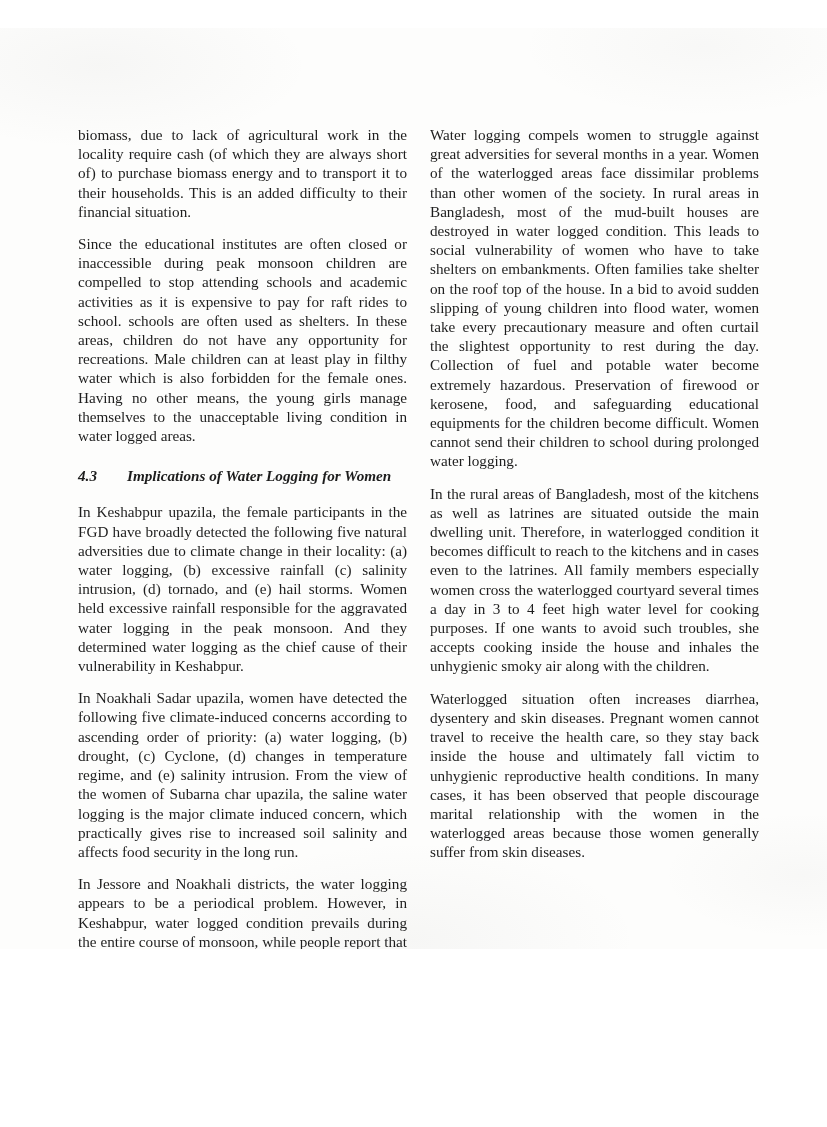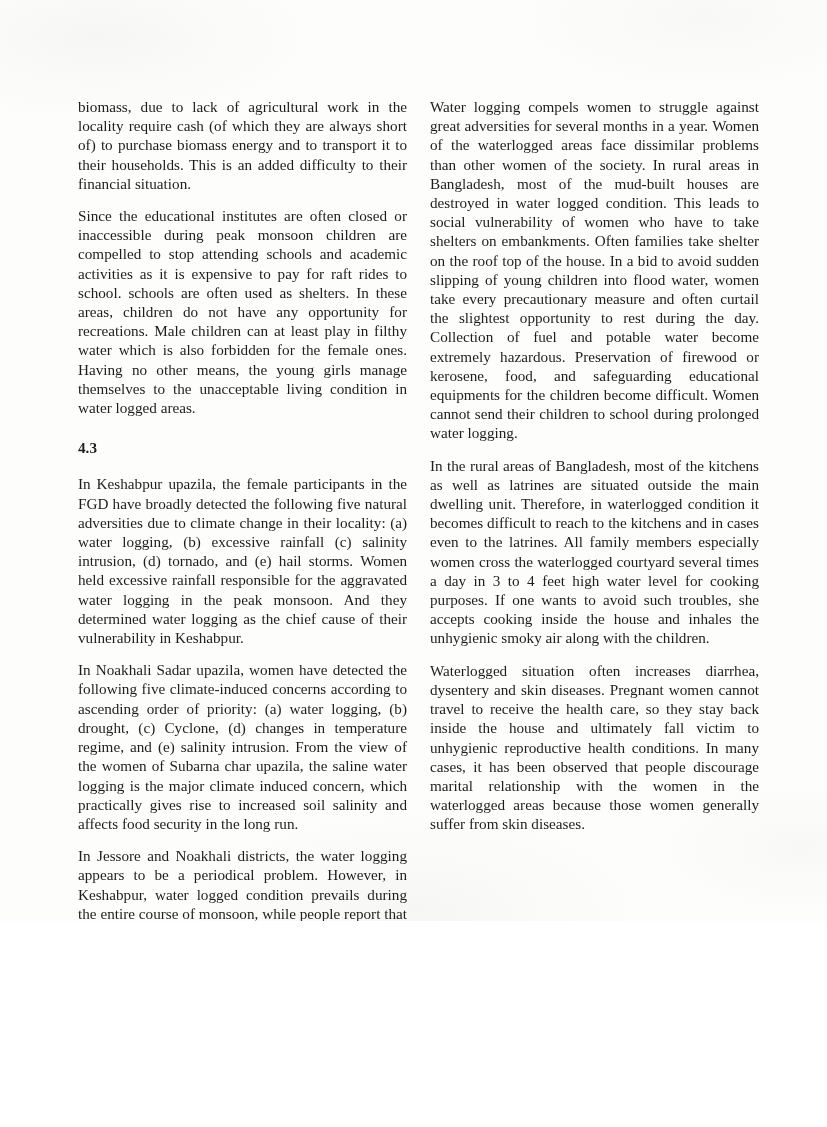--- a/index.html
+++ b/index.html
@@ -13,20 +13,21 @@
     width: 827px;
     height: 921px;
     overflow: hidden;
     background-color: #fdfdfc;
     
     background-image:
       radial-gradient(ellipse 300px 120px at 12% 4%, rgba(120,120,115,0.05), transparent 70%),
       radial-gradient(ellipse 260px 100px at 85% 2%, rgba(120,120,115,0.04), transparent 70%),
       radial-gradient(ellipse 320px 140px at 50% 99%, rgba(120,120,115,0.05), transparent 70%),
       radial-gradient(ellipse 200px 90px at 97% 92%, rgba(120,120,115,0.04), transparent 70%);
+    margin-top: 28px;
   }
   .columns {
     position: absolute;
     top: 97px;
     left: 78px;
     width: 681px;
     display: flex;
     gap: 23px;
   }
   .col {
@@ -37,20 +38,21 @@
     color: #1d1d1d;
     text-align: justify;
     text-justify: inter-word;
   }
   .col p { margin: 0 0 13px 0; }
   .col p:last-child { margin-bottom: 0; }
   .section-heading {
     display: flex;
     font-weight: bold;
     margin: 21px 0 17px 0;
+    font-style: italic;
   }
   .section-heading .h-num { width: 49px; flex: none; }
   .section-heading .h-title { flex: 1; text-align: justify; }
   .page-footer {
     position: absolute;
     top: 1071px;
     left: 0;
     width: 827px;
     text-align: center;
     font-size: 16px;
@@ -63,20 +65,21 @@
 
 <div class="sheet">
   <div class="columns">
 
     <div class="col">
       <p>biomass, due to lack of agricultural work in the locality require cash (of which they are always short of) to purchase biomass energy and to transport it to their households. This is an added difficulty to their financial situation.</p>
       <p>Since the educational institutes are often closed or inaccessible during peak monsoon children are compelled to stop attending schools and academic activities as it is expensive to pay for raft rides to school. schools are often used as shelters. In these areas, children do not have any opportunity for recreations. Male children can at least play in filthy water which is also forbidden for the female ones. Having no other means, the young girls manage themselves to the unacceptable living condition in water logged areas.</p>
 
       <div class="section-heading">
         <span class="h-num">4.3</span>
+        <span class="h-title">Implications of Water Logging for Women</span>
       </div>
 
       <p>In Keshabpur upazila, the female participants in the FGD have broadly detected the following five natural adversities due to climate change in their locality: (a) water logging, (b) excessive rainfall (c) salinity intrusion, (d) tornado, and (e) hail storms. Women held excessive rainfall responsible for the aggravated water logging in the peak monsoon. And they determined water logging as the chief cause of their vulnerability in Keshabpur.</p>
       <p>In Noakhali Sadar upazila, women have detected the following five climate-induced concerns according to ascending order of priority: (a) water logging, (b) drought, (c) Cyclone, (d) changes in temperature regime, and (e) salinity intrusion. From the view of the women of Subarna char upazila, the saline water logging is the major climate induced concern, which practically gives rise to increased soil salinity and affects food security in the long run.</p>
       <p>In Jessore and Noakhali districts, the water logging appears to be a periodical problem. However, in Keshabpur, water logged condition prevails during the entire course of monsoon, while people report that the duration has been increasing gradually. On the other hand, water logging condition in Noakhali has been triggered by excessive rainfall with inadequate drainage</p>
     </div>
 
     <div class="col">
       <p>Water logging compels women to struggle against great adversities for several months in a year. Women of the waterlogged areas face dissimilar problems than other women of the society. In rural areas in Bangladesh, most of the mud-built houses are destroyed in water logged condition. This leads to social vulnerability of women who have to take shelters on embankments. Often families take shelter on the roof top of the house. In a bid to avoid sudden slipping of young children into flood water, women take every precautionary measure and often curtail the slightest opportunity to rest during the day. Collection of fuel and potable water become extremely hazardous. Preservation of firewood or kerosene, food, and safeguarding educational equipments for the children become difficult. Women cannot send their children to school during prolonged water logging.</p>
       <p>In the rural areas of Bangladesh, most of the kitchens as well as latrines are situated outside the main dwelling unit. Therefore, in waterlogged condition it becomes difficult to reach to the kitchens and in cases even to the latrines. All family members especially women cross the waterlogged courtyard several times a day in 3 to 4 feet high water level for cooking purposes. If one wants to avoid such troubles, she accepts cooking inside the house and inhales the unhygienic smoky air along with the children.</p>

